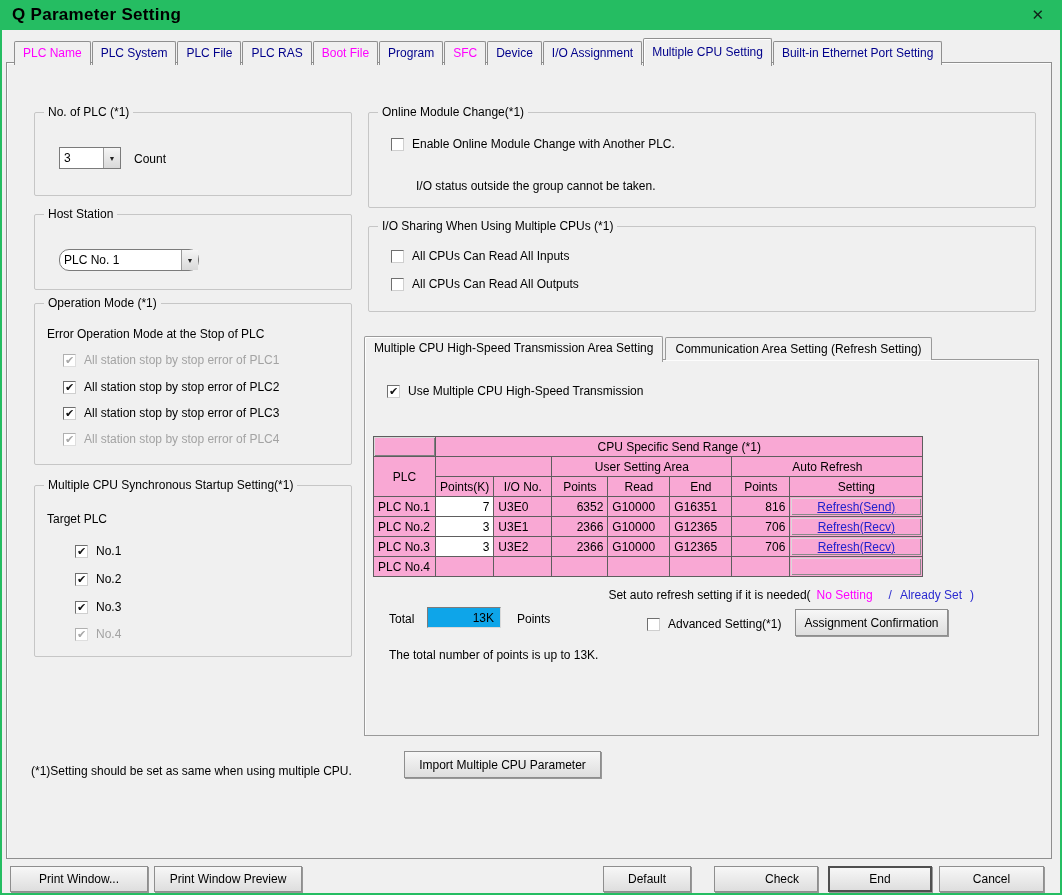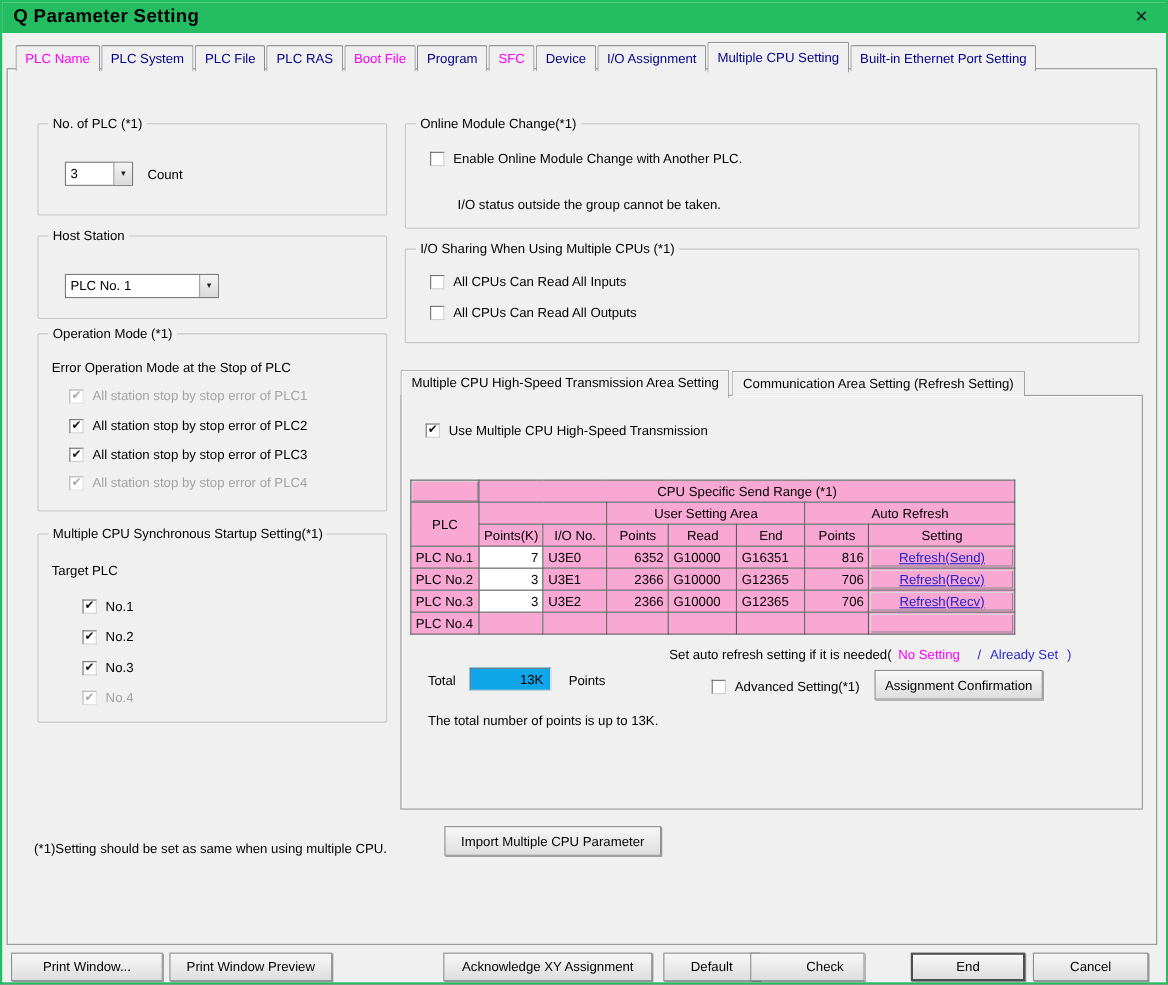--- a/index.html
+++ b/index.html
@@ -66,21 +66,21 @@
   .hint{position:absolute;right:64px;top:228px;white-space:nowrap;}
   .hint .pink{color:#ff00ff;margin:0 8px 0 6px;}
   .hint .blue{color:#2a2ad0;}
   .hint .sep{color:#2a2ad0;margin:0 8px;}
   .total-box{position:absolute;left:62px;top:247px;width:74px;height:21px;background:#0ea5e9;
     border:1px solid;border-color:#7b7b7b #d9d9d9 #d9d9d9 #7b7b7b;
     display:flex;align-items:center;justify-content:flex-end;padding:0 6px;}
   
   .bb{position:absolute;top:864px;height:26px;}
   .b1{left:8px;width:138px;} .b2{left:152px;width:148px;} .b3{left:401px;width:190px;}
-  .b4{left:601px;width:88px;} .b5{left:680px;width:104px;padding-left:32px;} .b6{left:826px;width:104px;}
+  .b4{left:601px;width:88px;} .b5{left:712px;width:104px;padding-left:32px;} .b6{left:826px;width:104px;}
   .b7{left:937px;width:105px;}
 </style>
 </head>
 <body>
 
 <div class="window">
 
   <div class="titlebar">
     <span class="title">Q Parameter Setting</span>
     <span class="close">✕</span>
@@ -107,21 +107,21 @@
     </div>
     <div class="dd" style="left:52px;top:84px;width:62px;">
       <span class="val">3</span>
       <span class="arrow">▼</span>
     </div>
     <span class="lbl" style="left:127px;top:89px;">Count</span>
 
     <div class="group" style="left:27px;top:151px;width:318px;height:76px;">
       <span class="gtitle">Host Station</span>
     </div>
-    <div class="dd" style="left:52px;top:186px;width:140px;">
+    <div class="dd" style="left:52px;top:186px;width:140px;border-radius:10px;">
       <span class="val">PLC No. 1</span>
       <span class="arrow">▼</span>
     </div>
 
     <div class="group" style="left:27px;top:240px;width:318px;height:162px;">
       <span class="gtitle">Operation Mode (*1)</span>
     </div>
     <span class="lbl" style="left:40px;top:264px;">Error Operation Mode at the Stop of PLC</span>
     <div id="opmode-list"></div>
 
@@ -302,19 +302,18 @@
         <span>All CPUs Can Read All Inputs</span>
       </div>
       <div class="cb-row" style="left: 384px; top: 214px;">
         <span class="cb"></span>
         <span>All CPUs Can Read All Outputs</span>
       </div>
     </div>
 
   <div class="btn bb b1">Print Window...</div>
   <div class="btn bb b2">Print Window Preview</div>
-  <div class="btn bb b3">Acknowledge XY Assignment</div>
   <div class="btn bb b4">Default</div>
   <div class="btn bb b5">Check</div>
   <div class="btn bb b6 default-btn">End</div>
   <div class="btn bb b7">Cancel</div>
 
 </div>
 
 </body></html>

